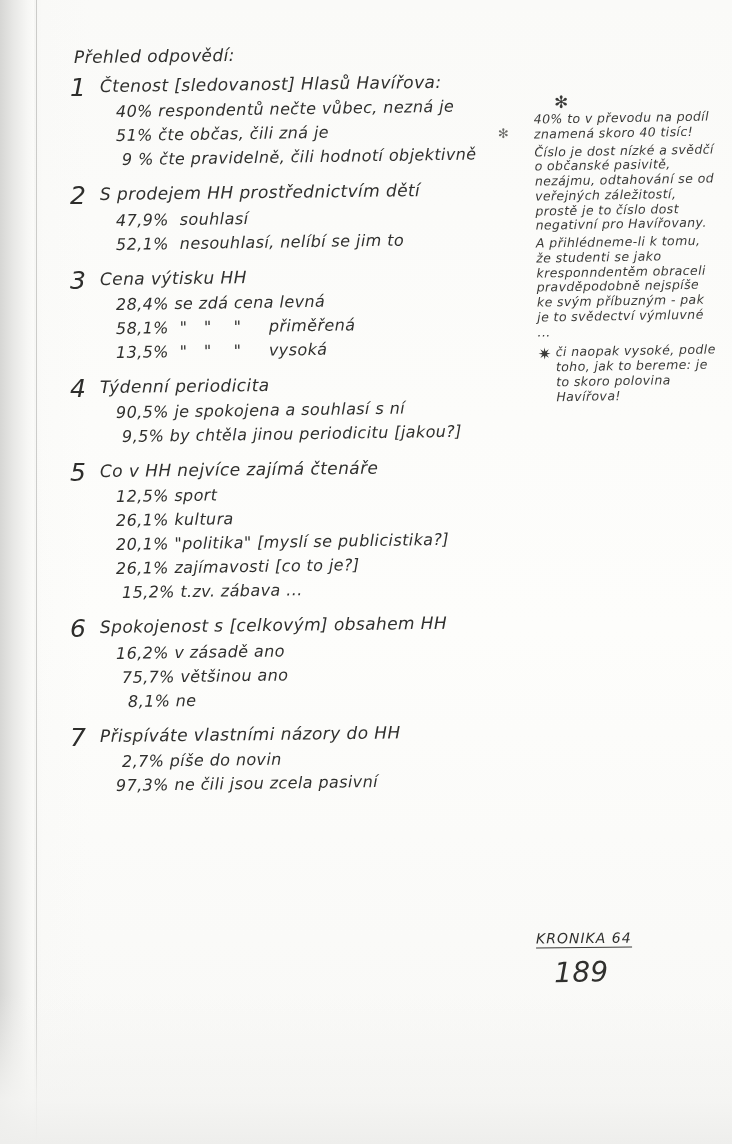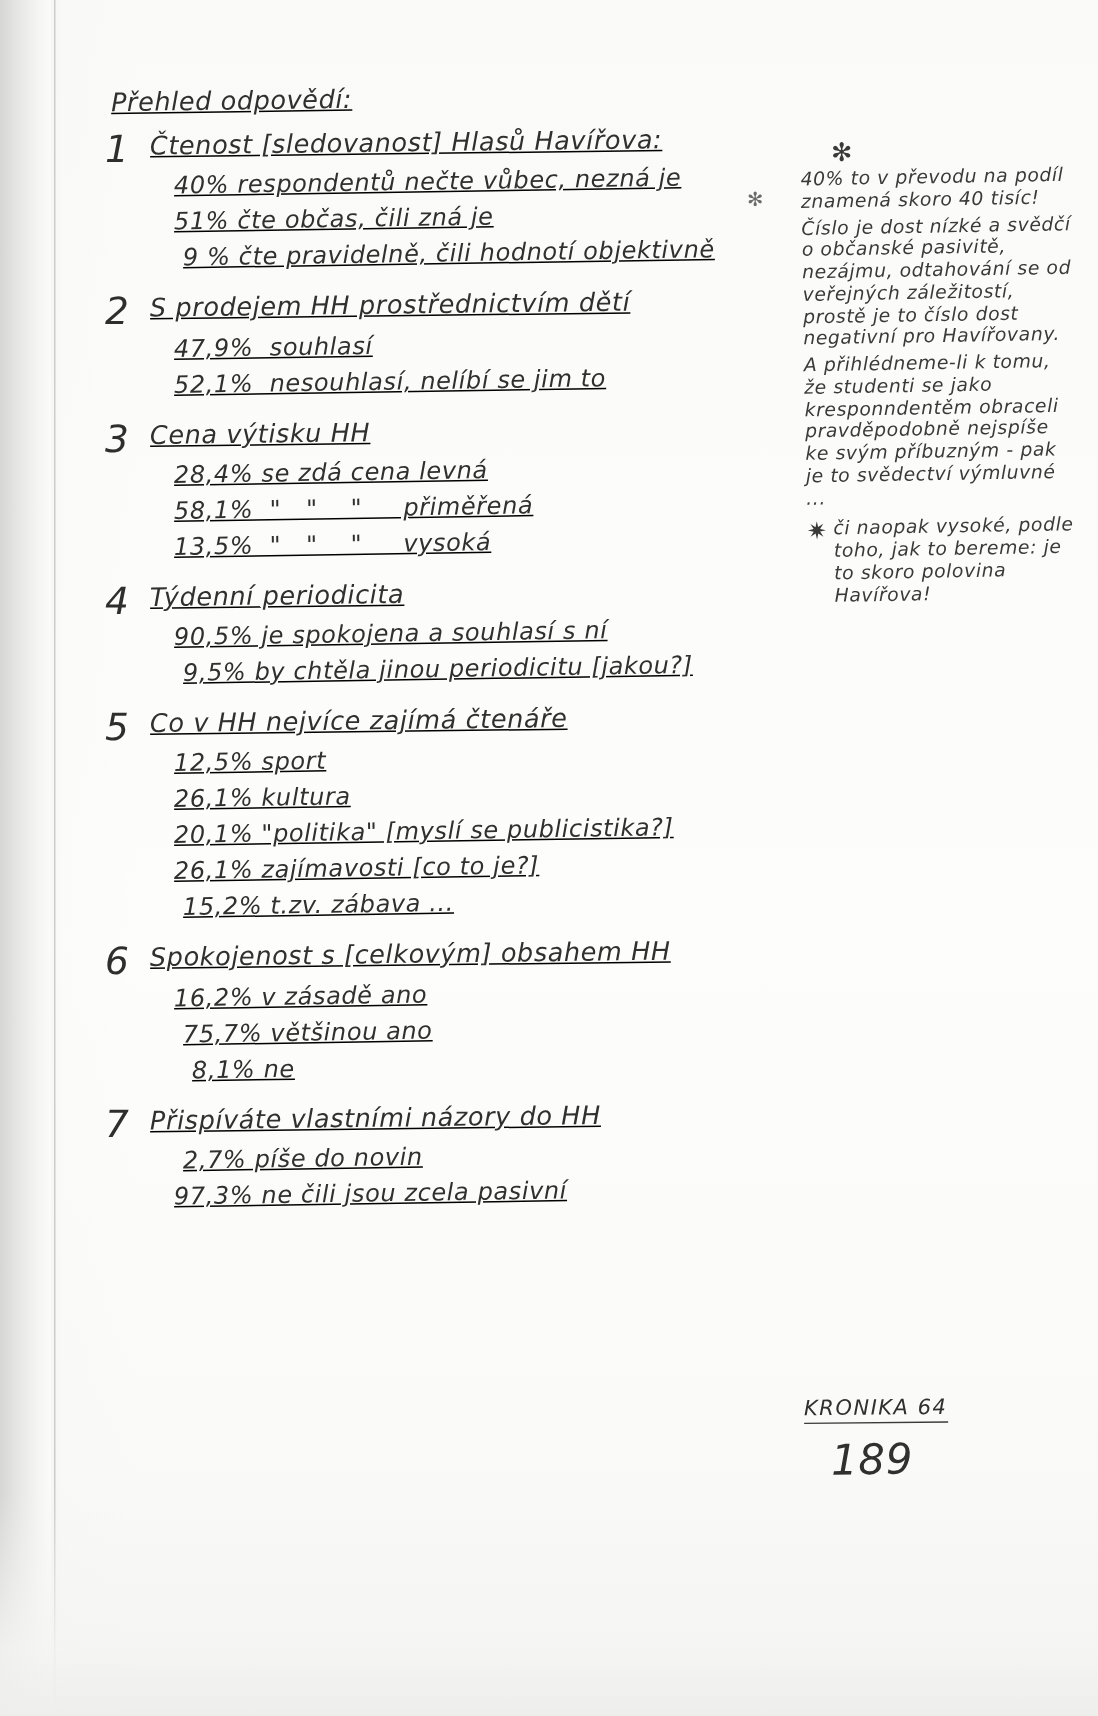--- a/index.html
+++ b/index.html
@@ -51,23 +51,22 @@
     font-family: "DejaVu Sans", sans-serif;
     color: #30302e;
     font-style: italic;
     letter-spacing: 0.4px;
   }
   .faint { color: #b9b9b6; }
 
   .content {
     position: absolute;
     left: 70px;
-    top: 56px;
+    top: 44px;
     width: 450px;
-    text-decoration: underline;
   }
   .ghost-title {
     position: absolute;
     left: 62px;
     top: 36px;
     font-size: 19px;
     color: #d9d9d6;
     font-style: italic;
     letter-spacing: 1px;
     white-space: nowrap;

